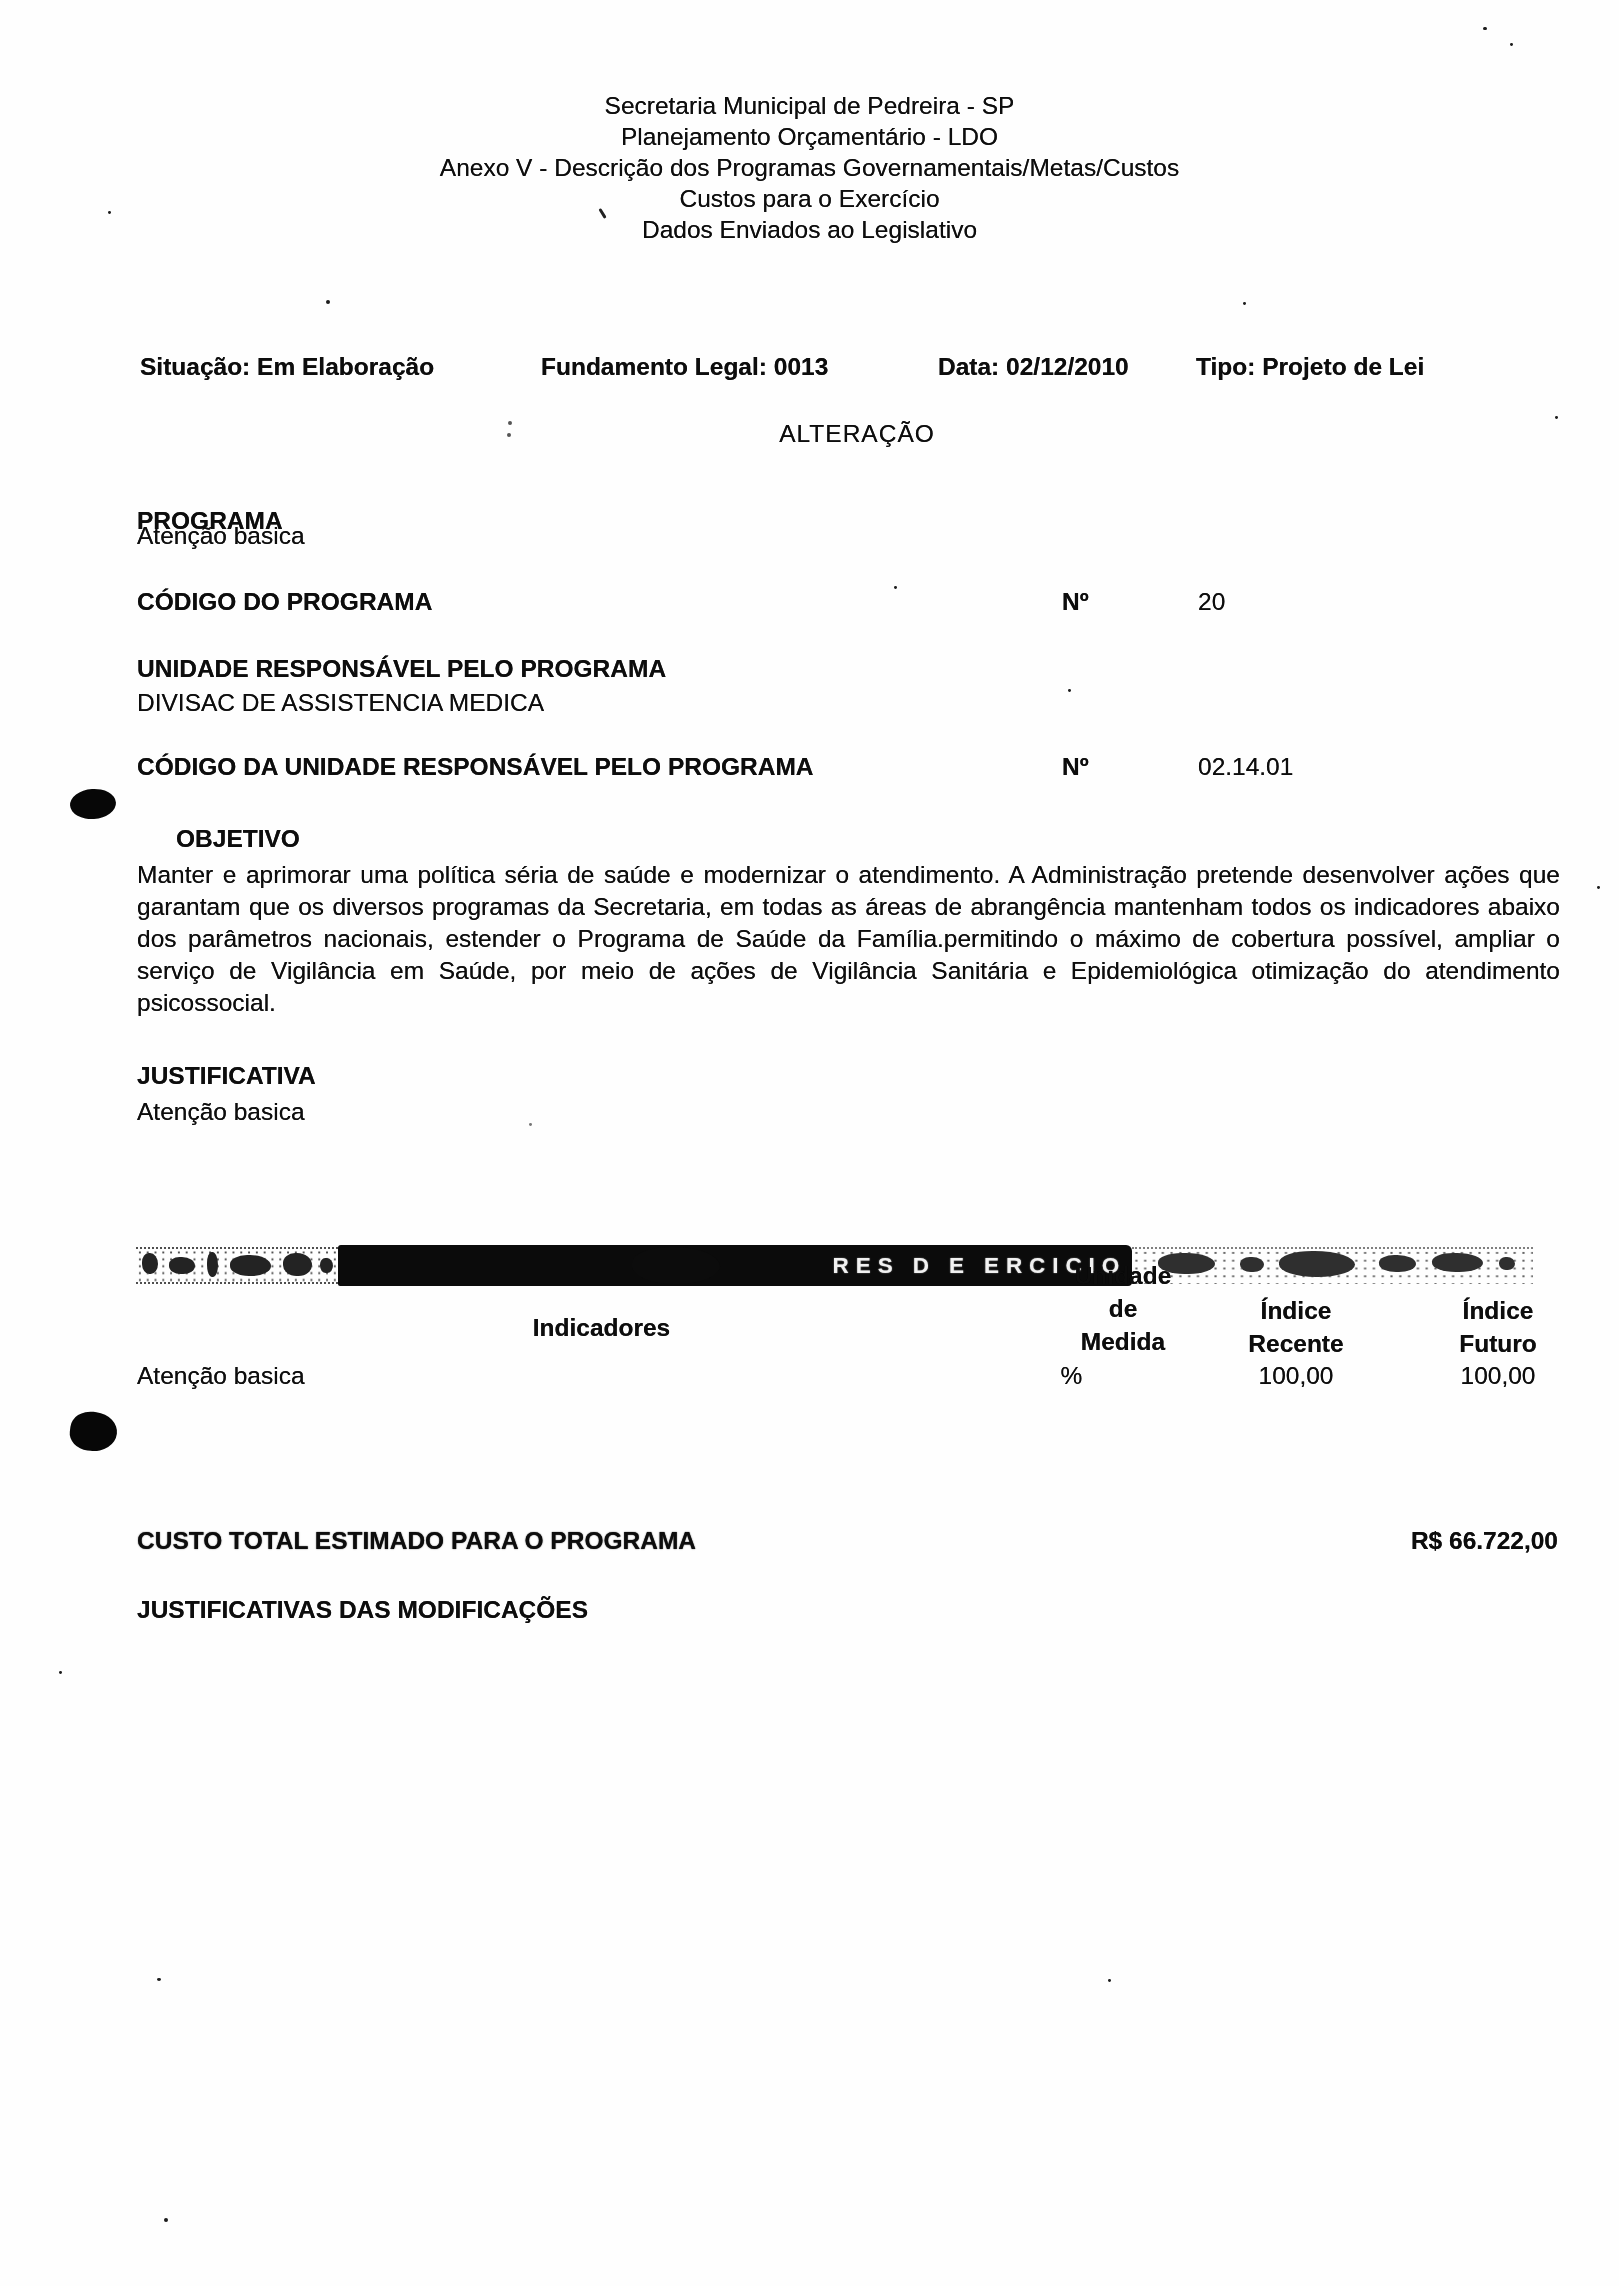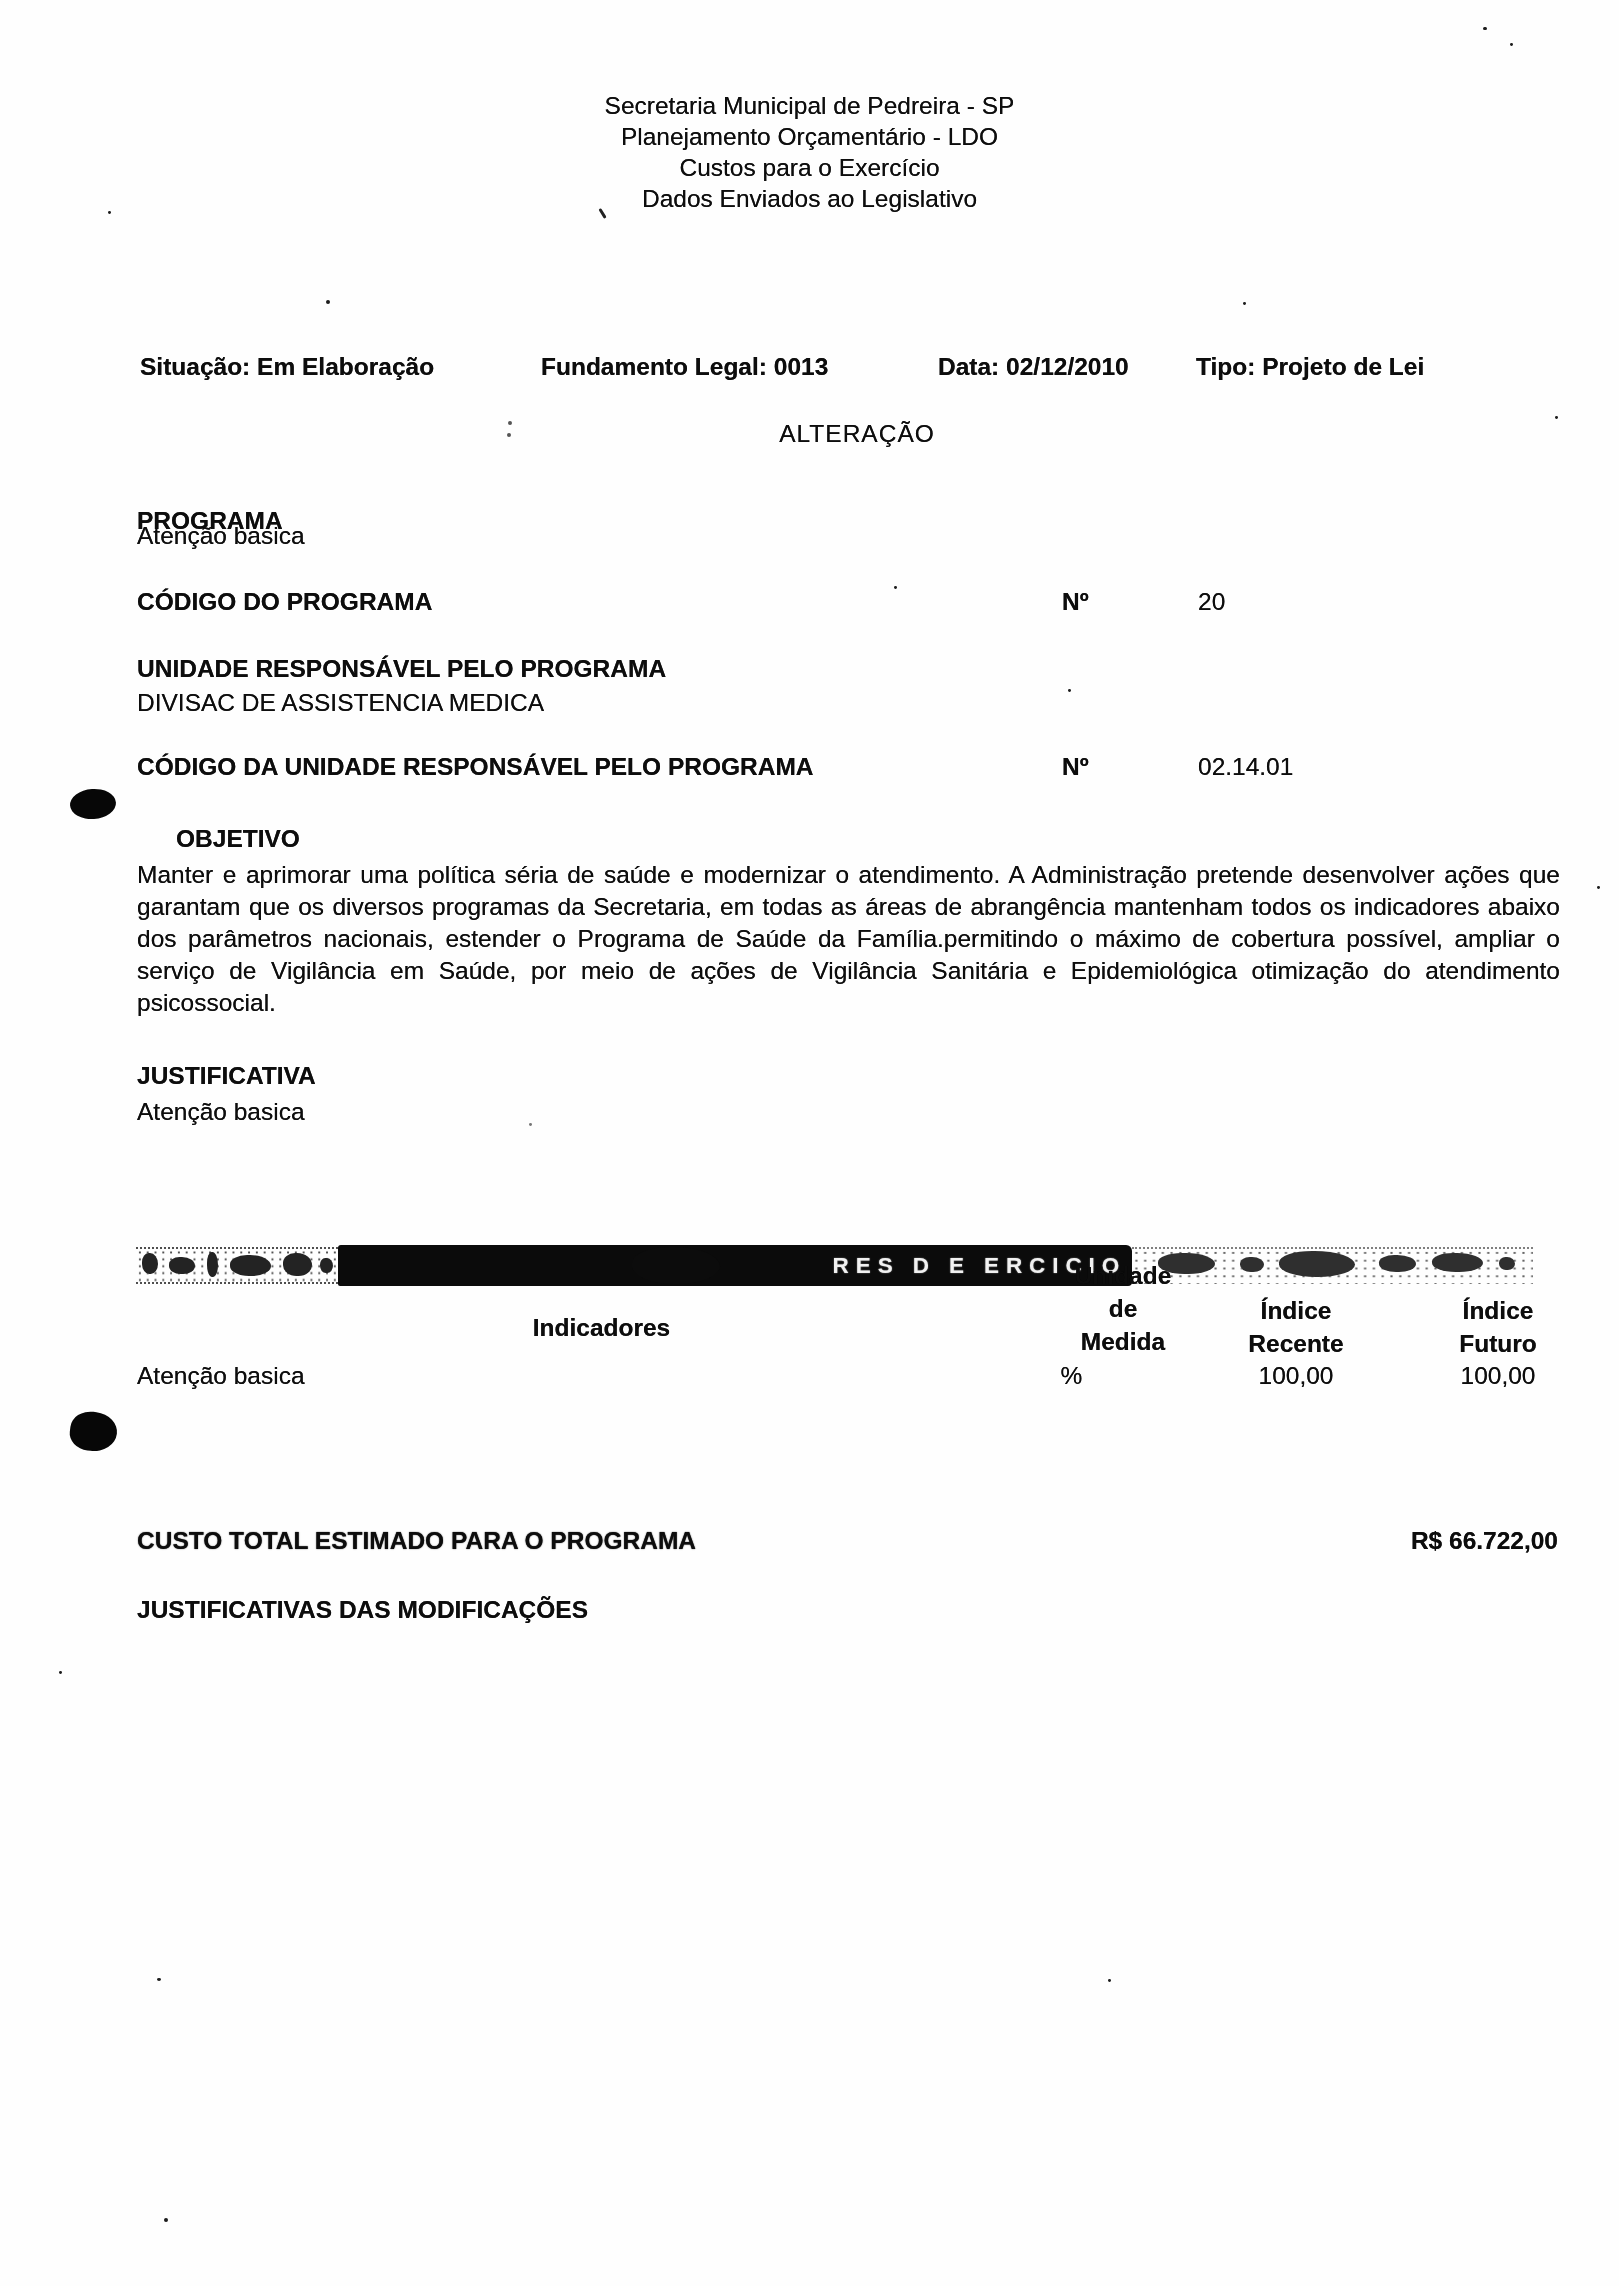--- a/index.html
+++ b/index.html
@@ -57,20 +57,21 @@
   .cell-c{position:absolute;text-align:center;}
 </style>
 </head>
 <body>
 
 <div class="page">
 
   <div class="abs ctr hdr">
     <div>Secretaria Municipal de Pedreira - SP</div>
     <div>Planejamento Orçamentário - LDO</div>
+    <div>Anexo V - Descrição dos Programas Governamentais/Metas/Custos</div>
     <div>Custos para o Exercício</div>
     <div>Dados Enviados ao Legislativo</div>
   </div>
 
   <div class="abs b" style="left:140px;top:353px;">Situação: Em Elaboração</div>
   <div class="abs b" style="left:541px;top:353px;">Fundamento Legal: 0013</div>
   <div class="abs b" style="left:938px;top:353px;">Data: 02/12/2010</div>
   <div class="abs b" style="left:1196px;top:353px;">Tipo: Projeto de Lei</div>
 
   <div class="abs" style="left:857px;top:420px;transform:translateX(-50%);letter-spacing:1px;">ALTERAÇÃO</div>

